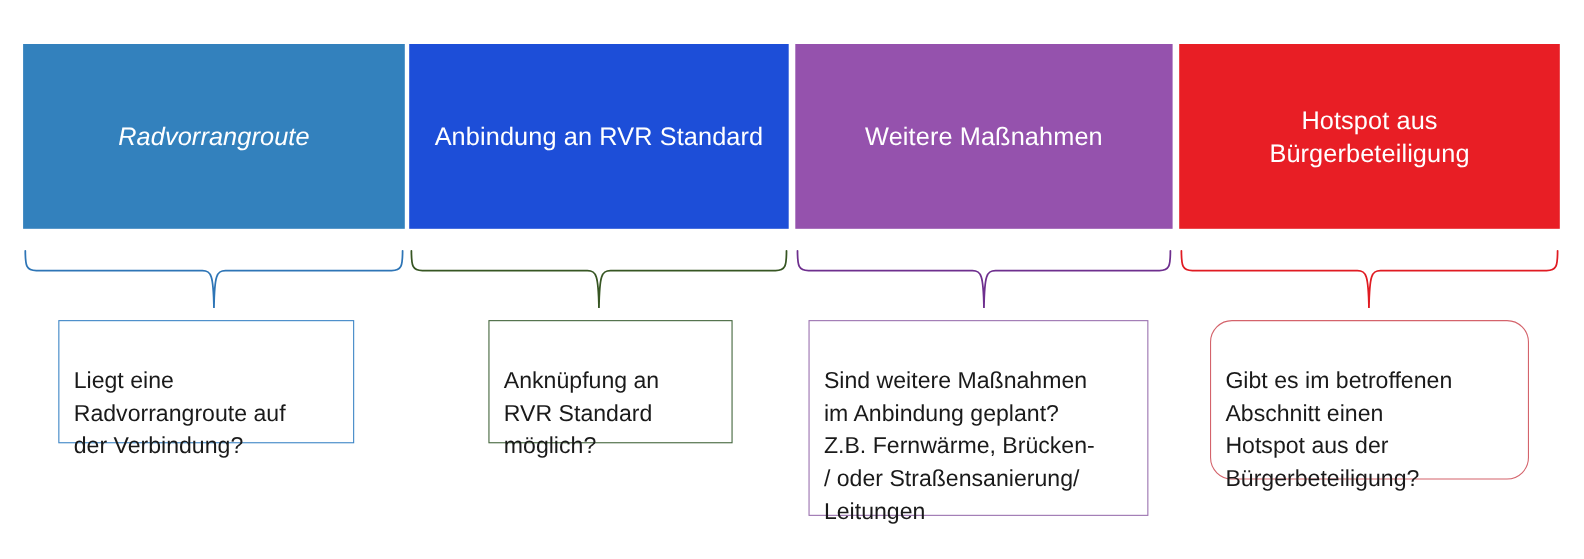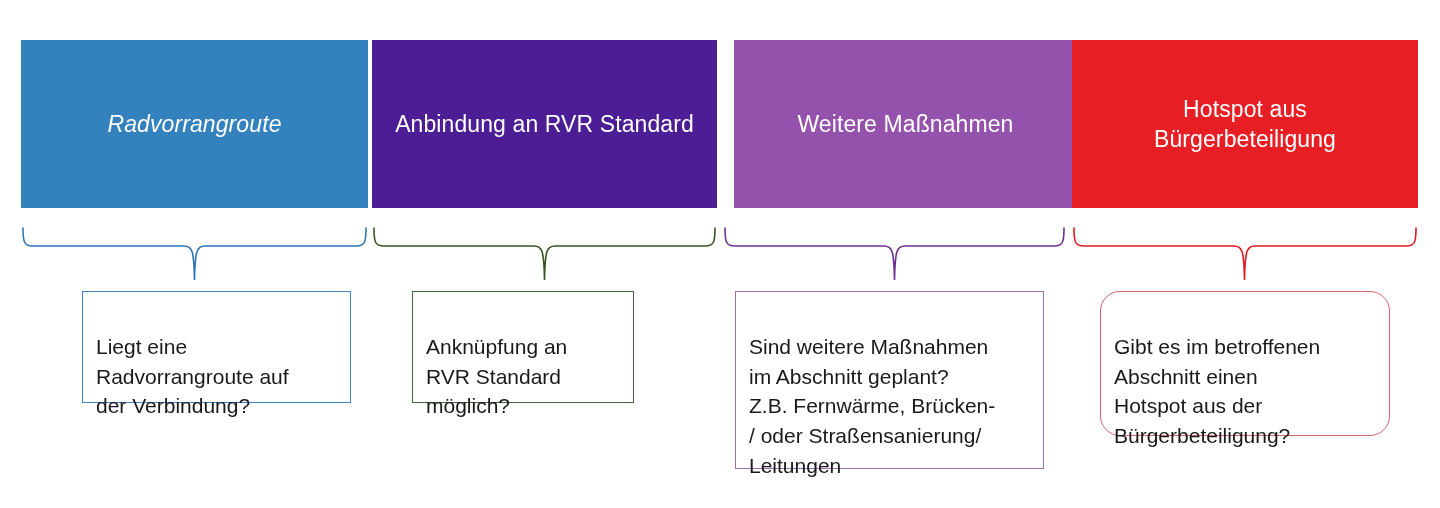--- a/index.html
+++ b/index.html
@@ -33,21 +33,21 @@
     box-sizing: border-box;
     color: #ffffff;
     font-size: 23px;
     line-height: 1.32;
     text-align: center;
     letter-spacing: 0.1px;
     white-space: pre-line;
   }
   .bar-1 { left: 21px;   width: 347px; background: #3381BD; font-style: italic; }
   .bar-2 { left: 372px;  width: 345px; background: #4CAF4F; }
-  .bar-3 { left: 723px;  width: 343px; background: #9552AD; margin-left: 11px; }
+  .bar-3 { left: 723px;  width: 343px; background: #9552AD; }
   .bar-4 { left: 1072px; width: 346px; background: #E81E25; }
 
   
   .brace {
     position: absolute;
     top: 226px;
     height: 56px;
   }
   .brace svg { display: block; width: 100%; height: 100%; }
   .brace-1 { left: 21px;   width: 347px; }
@@ -61,33 +61,33 @@
     box-sizing: border-box;
     background: #ffffff;
     border: 1px solid #888;
     color: #1a1a1a;
     font-size: 21px;
     line-height: 1.42;
     padding: 10px 11px 10px 13px;
     white-space: pre-line;
   }
   .qbox-1 { left: 53px;   top: 291px; width: 269px; height: 112px; border-color: #3D85C6; }
-  .qbox-2 { left: 412px;  top: 291px; width: 222px; height: 112px; border-color: #44663D; }
+  .qbox-2 { left: 444px;  top: 291px; width: 222px; height: 112px; border-color: #44663D; }
   .qbox-3 { left: 735px;  top: 291px; width: 309px; height: 178px; border-color: #9B72B0; }
   .qbox-4 { left: 1100px; top: 291px; width: 290px; height: 145px; border-color: #D4636B; border-radius: 20px; }
 </style>
 </head>
 <body>
 
 <div id="canvas">
 
   <div class="bar bar-1" style="background: rgb(51, 129, 189);">
     <span>Radvorrangroute</span>
   </div>
-  <div class="bar bar-2" style="background: #4c1d95;">
+  <div class="bar bar-2" style="background: #1d4ed8;">
     <span>Anbindung an RVR Standard</span>
   </div>
   <div class="bar bar-3" style="background: rgb(149, 82, 173);">
     <span>Weitere Maßnahmen</span>
   </div>
   <div class="bar bar-4" style="background: rgb(232, 30, 37);">
     <span>Hotspot aus
 Bürgerbeteiligung</span>
   </div>
 
@@ -105,33 +105,33 @@
     <svg viewBox="0 0 343 56" preserveAspectRatio="none">
       <path class="brace-path" d="M 2 2 C 2 16, 3 20, 12 20 L 161 20 C 169 20, 171 24, 171.5 54 C 172 24, 174 20, 182 20 L 331 20 C 340 20, 341 16, 341 2" fill="none" stroke="#6E2F8E" stroke-width="1.6" stroke-linecap="round"></path>
     </svg>
   </div>
   <div class="brace brace-4">
     <svg viewBox="0 0 346 56" preserveAspectRatio="none">
       <path class="brace-path" d="M 2 2 C 2 16, 3 20, 12 20 L 162 20 C 170 20, 172 24, 172.5 54 C 173 24, 175 20, 183 20 L 334 20 C 343 20, 344 16, 344 2" fill="none" stroke="#E01B22" stroke-width="1.6" stroke-linecap="round"></path>
     </svg>
   </div>
 
-  <div class="qbox qbox-1" style="border-color: rgb(61, 133, 198); margin-left: 29px;">
+  <div class="qbox qbox-1" style="border-color: rgb(61, 133, 198);">
     <span>Liegt eine
 Radvorrangroute auf
 der Verbindung?</span>
   </div>
   <div class="qbox qbox-2" style="border-color: rgb(68, 102, 61);">
     <span>Anknüpfung an
 RVR Standard
 möglich?</span>
   </div>
   <div class="qbox qbox-3" style="border-color: rgb(155, 114, 176);">
     <span>Sind weitere Maßnahmen
-im Abschnitt geplant?
+im Anbindung geplant?
 Z.B. Fernwärme, Brücken-
 / oder Straßensanierung/
 Leitungen</span>
   </div>
   <div class="qbox qbox-4" style="border-color: rgb(212, 99, 107);">
     <span>Gibt es im betroffenen
 Abschnitt einen
 Hotspot aus der
 Bürgerbeteiligung?</span>
   </div>

